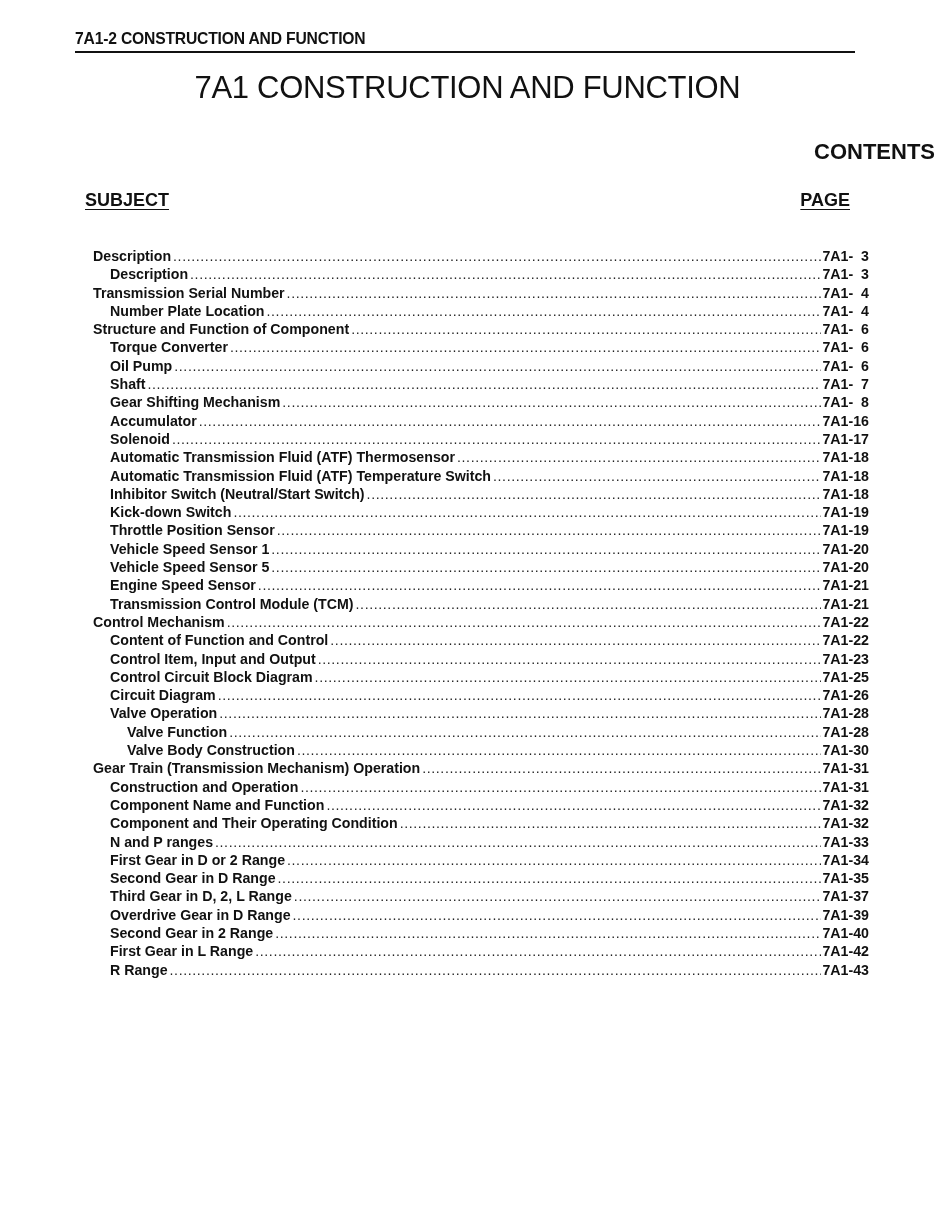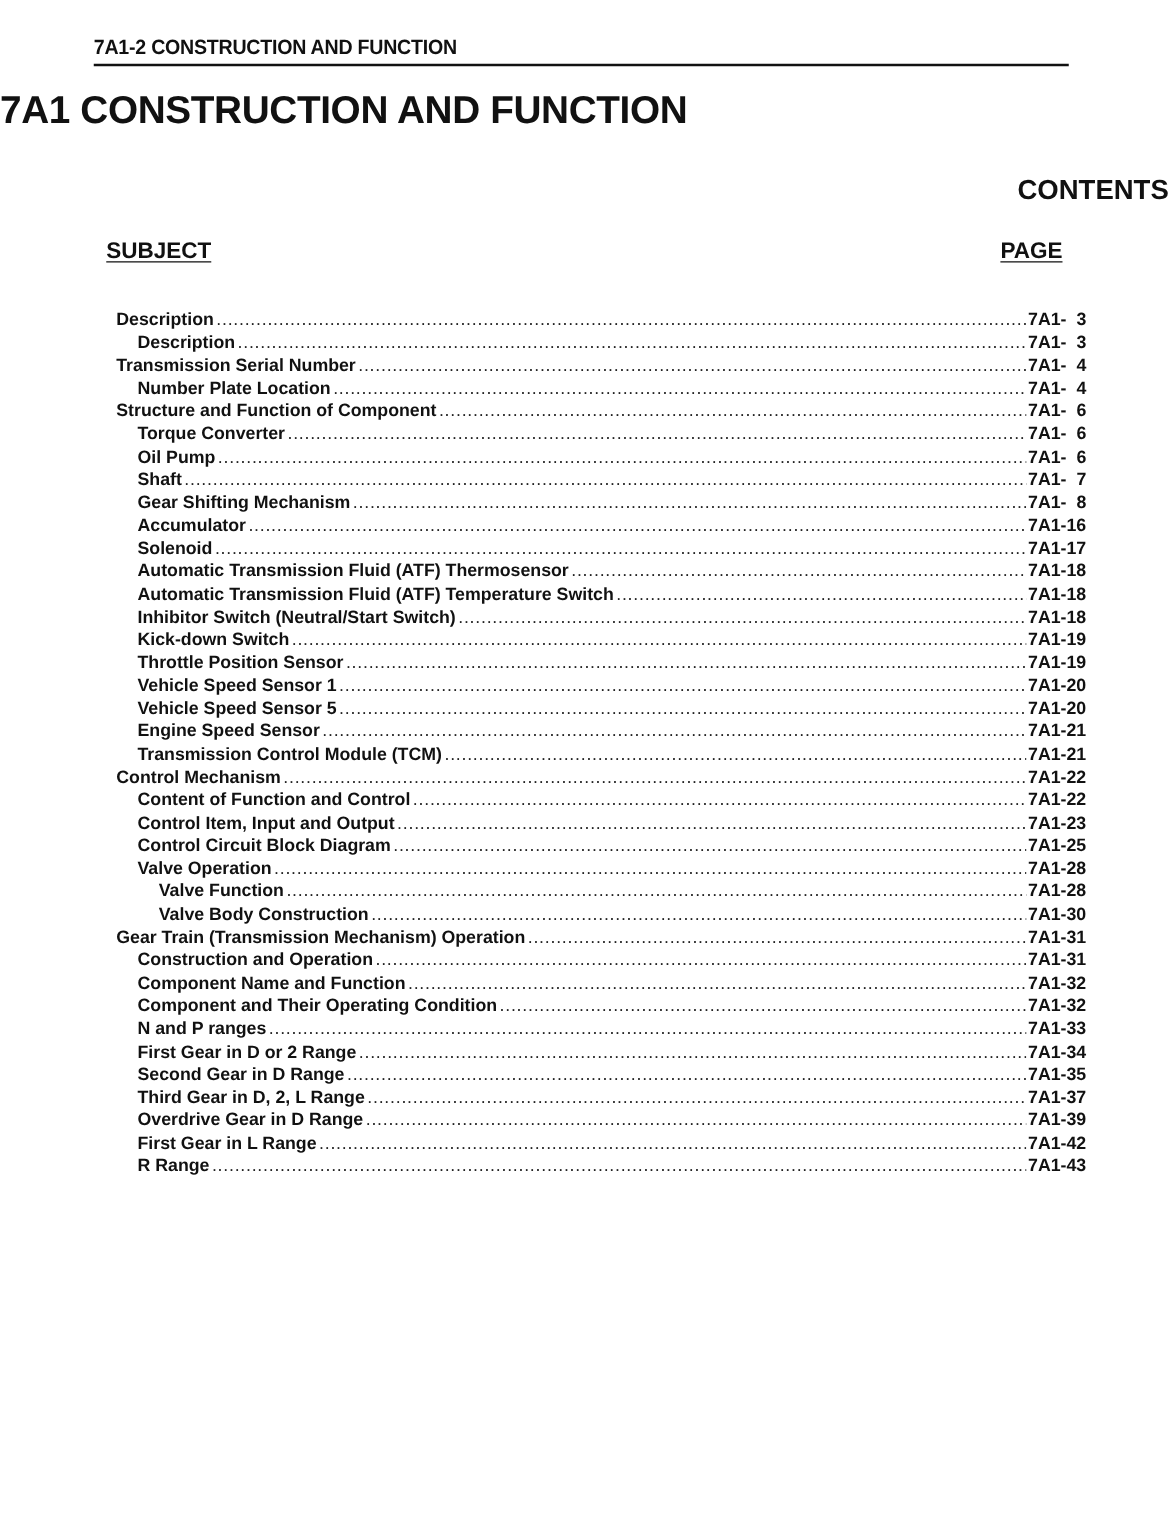--- a/index.html
+++ b/index.html
@@ -11,21 +11,21 @@
       position: absolute; left: 75px; top: 29px;
       font-size: 16.5px; font-weight: bold; letter-spacing: -0.2px;
       transform: scaleX(0.95); transform-origin: left top;
     }
     .header-rule {
       position: absolute; left: 75px; top: 51px; width: 780px; height: 0;
       border-top: 2px solid #111111;
     }
     .chapter-title {
       position: absolute; left: 0; width: 935px; top: 70px;
-      font-size: 31px; font-weight: bold; letter-spacing: -0.3px;
+      text-align: center; font-size: 31px; font-weight: normal; letter-spacing: -0.3px;
     }
     .contents-title {
       position: absolute; left: 0; width: 935px; top: 139px;
       text-align: right; font-size: 22px; font-weight: bold;
     }
     .col-head {
       position: absolute; top: 190px; font-size: 18px; font-weight: bold;
       text-decoration: underline; text-underline-offset: 3px;
     }
     .col-subject { left: 85px; }
@@ -178,20 +178,25 @@
       <span class="toc-label">Control Item, Input and Output</span>
       <span class="toc-dots"></span>
       <span class="toc-page">7A1-23</span>
     </li>
     <li class="toc-row l2">
       <span class="toc-label">Control Circuit Block Diagram</span>
       <span class="toc-dots"></span>
       <span class="toc-page">7A1-25</span>
     </li>
     <li class="toc-row l2">
+      <span class="toc-label">Circuit Diagram</span>
+      <span class="toc-dots"></span>
+      <span class="toc-page">7A1-26</span>
+    </li>
+    <li class="toc-row l2">
       <span class="toc-label">Valve Operation</span>
       <span class="toc-dots"></span>
       <span class="toc-page">7A1-28</span>
     </li>
     <li class="toc-row l3">
       <span class="toc-label">Valve Function</span>
       <span class="toc-dots"></span>
       <span class="toc-page">7A1-28</span>
     </li>
     <li class="toc-row l3">
@@ -238,20 +243,25 @@
       <span class="toc-label">Third Gear in D, 2, L Range</span>
       <span class="toc-dots"></span>
       <span class="toc-page">7A1-37</span>
     </li>
     <li class="toc-row l2">
       <span class="toc-label">Overdrive Gear in D Range</span>
       <span class="toc-dots"></span>
       <span class="toc-page">7A1-39</span>
     </li>
     <li class="toc-row l2">
+      <span class="toc-label">Second Gear in 2 Range</span>
+      <span class="toc-dots"></span>
+      <span class="toc-page">7A1-40</span>
+    </li>
+    <li class="toc-row l2">
       <span class="toc-label">First Gear in L Range</span>
       <span class="toc-dots"></span>
       <span class="toc-page">7A1-42</span>
     </li>
     <li class="toc-row l2">
       <span class="toc-label">R Range</span>
       <span class="toc-dots"></span>
       <span class="toc-page">7A1-43</span>
     </li>
   </ul>

